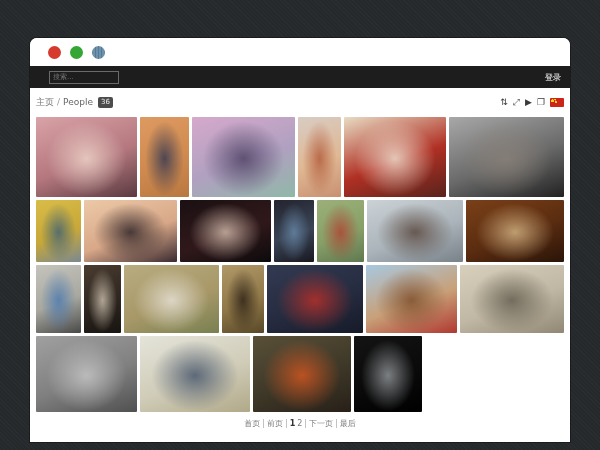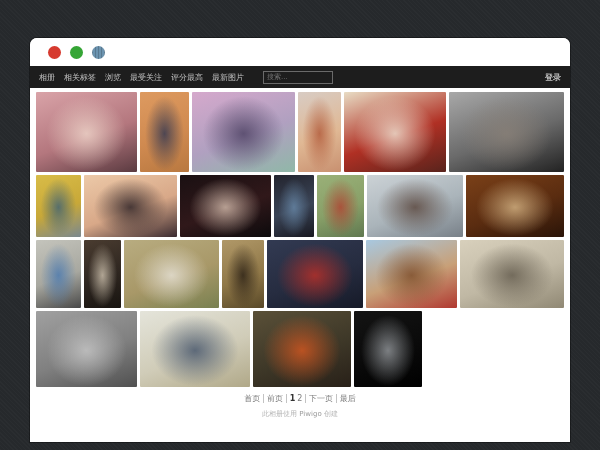--- a/index.html
+++ b/index.html
@@ -75,34 +75,39 @@
 
   <div class="titlebar">
     <span style="display:flex;gap:9px;">
         <span class="dot" style="background-color: rgb(214, 58, 47);"></span>
         <span class="dot" style="background-color: rgb(53, 165, 53);"></span>
         <span class="dot striped" style="background-color: rgb(107, 147, 175);"></span>
       </span>
   </div>
 
   <div class="navbar">
-    <span style="display:flex;">
-        <span class="nav-item">相册</span>
-        <span class="nav-item">相关标签</span>
-        <span class="nav-item">浏览</span>
-        <span class="nav-item">最受关注</span>
-        <span class="nav-item">评分最高</span>
-        <span class="nav-item">最新图片</span>
-      </span>
     <input class="search-input" type="text" placeholder="搜索..." style="">
     <span class="login">登录</span>
   </div>
 
   <div class="content">
 
+    <div class="breadcrumb-row">
+      <span class="crumb-link">主页</span>
+      <span class="crumb-sep">/</span>
+      <span class="crumb-cat">People</span>
+      <span class="count-badge">36</span>
+      <span class="toolbar">
+          <span class="tool-icon">⇅</span>
+          <span class="tool-icon">⤢</span>
+          <span class="tool-icon">▶</span>
+          <span class="tool-icon">❐</span>
+          <span class="flag"></span>
+        </span>
+    </div>
 
     <div class="grid">
         <div class="grid-row">
           <div class="tile" style="width: 101px; height: 80px; background: radial-gradient(55% 65% at 50% 52%, rgba(240, 216, 204, 0.8) 0%, rgba(240, 216, 204, 0) 72%), linear-gradient(160deg, rgb(217, 163, 168) 0%, rgb(180, 119, 126) 55%, rgb(90, 58, 64) 100%);"></div>
           <div class="tile" style="width: 49px; height: 80px; background: radial-gradient(55% 65% at 50% 52%, rgba(46, 53, 82, 0.8) 0%, rgba(46, 53, 82, 0) 72%), linear-gradient(160deg, rgb(221, 154, 96) 0%, rgb(208, 138, 80) 55%, rgb(184, 120, 64) 100%);"></div>
           <div class="tile" style="width: 103px; height: 80px; background: radial-gradient(55% 65% at 50% 52%, rgba(74, 62, 96, 0.8) 0%, rgba(74, 62, 96, 0) 72%), linear-gradient(160deg, rgb(213, 169, 204) 0%, rgb(176, 160, 192) 55%, rgb(144, 184, 168) 100%);"></div>
           <div class="tile" style="width: 43px; height: 80px; background: radial-gradient(55% 65% at 50% 52%, rgba(176, 88, 56, 0.8) 0%, rgba(176, 88, 56, 0) 72%), linear-gradient(160deg, rgb(216, 204, 196) 0%, rgb(224, 184, 148) 55%, rgb(200, 144, 112) 100%);"></div>
           <div class="tile" style="width: 102px; height: 80px; background: radial-gradient(55% 65% at 50% 52%, rgba(240, 232, 216, 0.8) 0%, rgba(240, 232, 216, 0) 72%), linear-gradient(160deg, rgb(232, 220, 196) 0%, rgb(176, 48, 36) 55%, rgb(88, 35, 28) 100%);"></div>
           <div class="tile" style="width: 115px; height: 80px; background: radial-gradient(55% 65% at 50% 52%, rgba(138, 129, 120, 0.8) 0%, rgba(138, 129, 120, 0) 72%), linear-gradient(160deg, rgb(168, 168, 168) 0%, rgb(106, 106, 106) 55%, rgb(34, 34, 34) 100%);"></div>
         </div>
@@ -127,20 +132,15 @@
         <div class="grid-row">
           <div class="tile" style="width: 101px; height: 76px; background: radial-gradient(55% 65% at 50% 52%, rgba(200, 200, 200, 0.8) 0%, rgba(200, 200, 200, 0) 72%), linear-gradient(160deg, rgb(160, 160, 160) 0%, rgb(128, 128, 128) 55%, rgb(80, 80, 80) 100%);"></div>
           <div class="tile" style="width: 110px; height: 76px; background: radial-gradient(55% 65% at 50% 52%, rgba(64, 80, 104, 0.8) 0%, rgba(64, 80, 104, 0) 72%), linear-gradient(160deg, rgb(228, 228, 218) 0%, rgb(208, 204, 184) 55%, rgb(176, 168, 136) 100%);"></div>
           <div class="tile" style="width: 98px; height: 76px; background: radial-gradient(55% 65% at 50% 52%, rgba(216, 88, 32, 0.8) 0%, rgba(216, 88, 32, 0) 72%), linear-gradient(160deg, rgb(90, 80, 56) 0%, rgb(62, 56, 40) 55%, rgb(40, 32, 24) 100%);"></div>
           <div class="tile" style="width: 68px; height: 76px; background: radial-gradient(55% 65% at 50% 52%, rgba(152, 156, 160, 0.8) 0%, rgba(152, 156, 160, 0) 72%), linear-gradient(160deg, rgb(20, 20, 20) 0%, rgb(10, 10, 10) 55%, rgb(0, 0, 0) 100%);"></div>
         </div>
       </div>
 
     <div class="pagination"><span>首页</span><span class="psep">|</span><span>前页</span><span class="psep">|</span><span class="pcurrent">1</span><span>2</span><span class="psep">|</span><span>下一页</span><span class="psep">|</span><span>最后</span></div>
 
-    <div class="page-footer">
-      <span>此相册使用</span>
-      <span class="footer-link">Piwigo</span>
-      <span>创建</span>
-    </div>
 
   </div>
 </div>
 
 </body></html>

